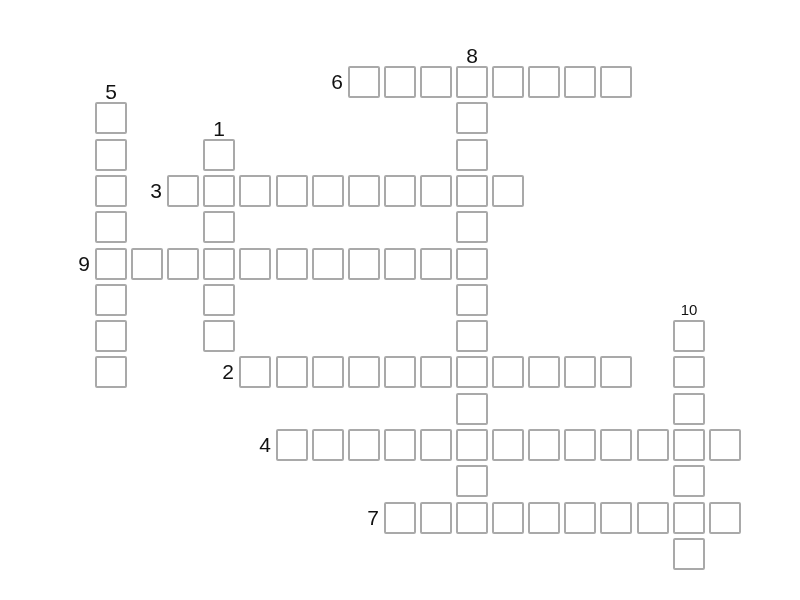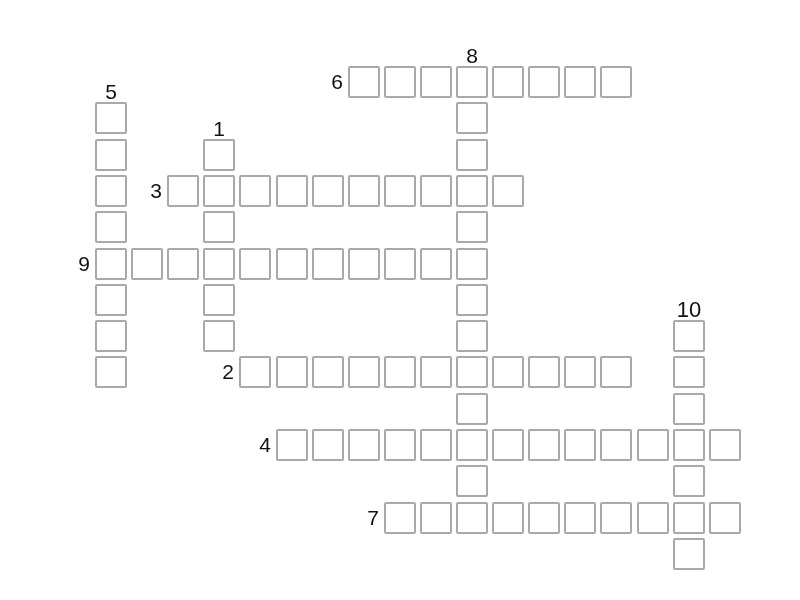--- a/index.html
+++ b/index.html
@@ -128,19 +128,19 @@
     <div class="cell" style="left: 456px; top: 465px; width: 32px; height: 32px; background: rgb(255, 255, 255); border-color: rgb(169, 169, 169); border-width: 2px;"></div>
     <div class="clue-number across" style="color: rgb(17, 17, 17); font-size: 21px; left: 40px; top: 248px;">9</div>
     <div class="cell" style="left: 131px; top: 248px; width: 32px; height: 32px; background: rgb(255, 255, 255); border-color: rgb(169, 169, 169); border-width: 2px;"></div>
     <div class="cell" style="left: 167px; top: 248px; width: 32px; height: 32px; background: rgb(255, 255, 255); border-color: rgb(169, 169, 169); border-width: 2px;"></div>
     <div class="cell" style="left: 239px; top: 248px; width: 32px; height: 32px; background: rgb(255, 255, 255); border-color: rgb(169, 169, 169); border-width: 2px;"></div>
     <div class="cell" style="left: 276px; top: 248px; width: 32px; height: 32px; background: rgb(255, 255, 255); border-color: rgb(169, 169, 169); border-width: 2px;"></div>
     <div class="cell" style="left: 312px; top: 248px; width: 32px; height: 32px; background: rgb(255, 255, 255); border-color: rgb(169, 169, 169); border-width: 2px;"></div>
     <div class="cell" style="left: 348px; top: 248px; width: 32px; height: 32px; background: rgb(255, 255, 255); border-color: rgb(169, 169, 169); border-width: 2px;"></div>
     <div class="cell" style="left: 384px; top: 248px; width: 32px; height: 32px; background: rgb(255, 255, 255); border-color: rgb(169, 169, 169); border-width: 2px;"></div>
     <div class="cell" style="left: 420px; top: 248px; width: 32px; height: 32px; background: rgb(255, 255, 255); border-color: rgb(169, 169, 169); border-width: 2px;"></div>
-    <div class="clue-number down" style="color: rgb(17, 17, 17); font-size: 22px; left: 663px; width: 52px; top: 299px;">10</div>
+    <div class="clue-number down" style="color: rgb(17, 17, 17); font-size: 15px; left: 663px; width: 52px; top: 299px;">10</div>
     <div class="cell" style="left: 673px; top: 320px; width: 32px; height: 32px; background: rgb(255, 255, 255); border-color: rgb(169, 169, 169); border-width: 2px;"></div>
     <div class="cell" style="left: 673px; top: 356px; width: 32px; height: 32px; background: rgb(255, 255, 255); border-color: rgb(169, 169, 169); border-width: 2px;"></div>
     <div class="cell" style="left: 673px; top: 393px; width: 32px; height: 32px; background: rgb(255, 255, 255); border-color: rgb(169, 169, 169); border-width: 2px;"></div>
     <div class="cell" style="left: 673px; top: 465px; width: 32px; height: 32px; background: rgb(255, 255, 255); border-color: rgb(169, 169, 169); border-width: 2px;"></div>
     <div class="cell" style="left: 673px; top: 538px; width: 32px; height: 32px; background: rgb(255, 255, 255); border-color: rgb(169, 169, 169); border-width: 2px;"></div>
   </div>
 
 </body></html>

